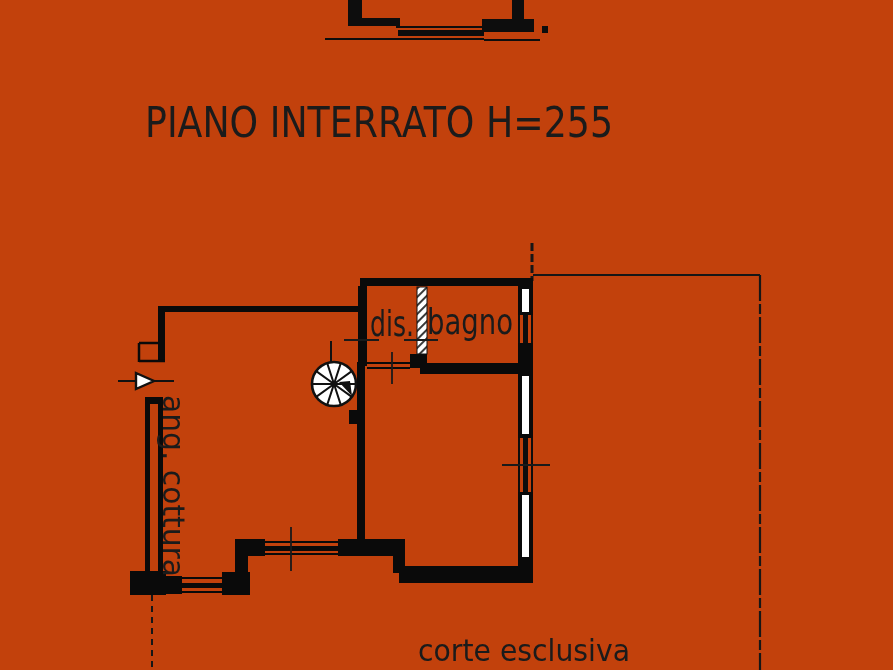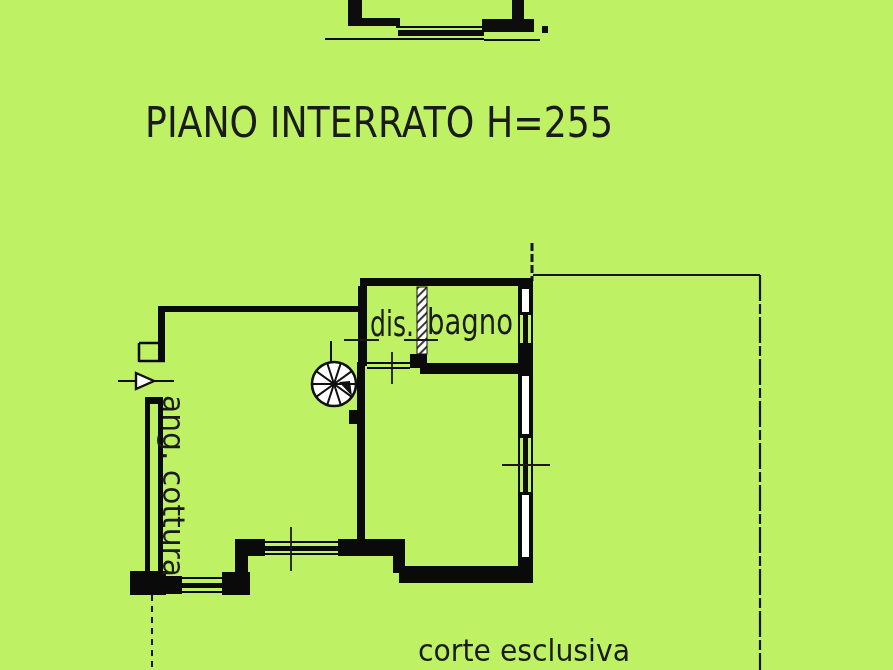--- a/index.html
+++ b/index.html
@@ -1,16 +1,16 @@
 <!DOCTYPE html>
 <html><head>
 <meta charset="utf-8">
 <style>
   html,body{margin:0;padding:0;background:#ffffff;}
-  .page{position:relative;width:893px;height:670px;background:#bef264;overflow:hidden;}
+  .page{position:relative;width:893px;height:670px;background:#c2410c;overflow:hidden;}
   svg{display:block;}
   svg text{font-family:"DejaVu Sans",sans-serif;fill:#1b1b1b;}
   .title-text{font-size:42px;}
   .room-text{font-size:36px;}
   .rot-text{font-size:30px;}
   .corte-text{font-size:31px;}
 </style>
 </head>
 <body>
 

